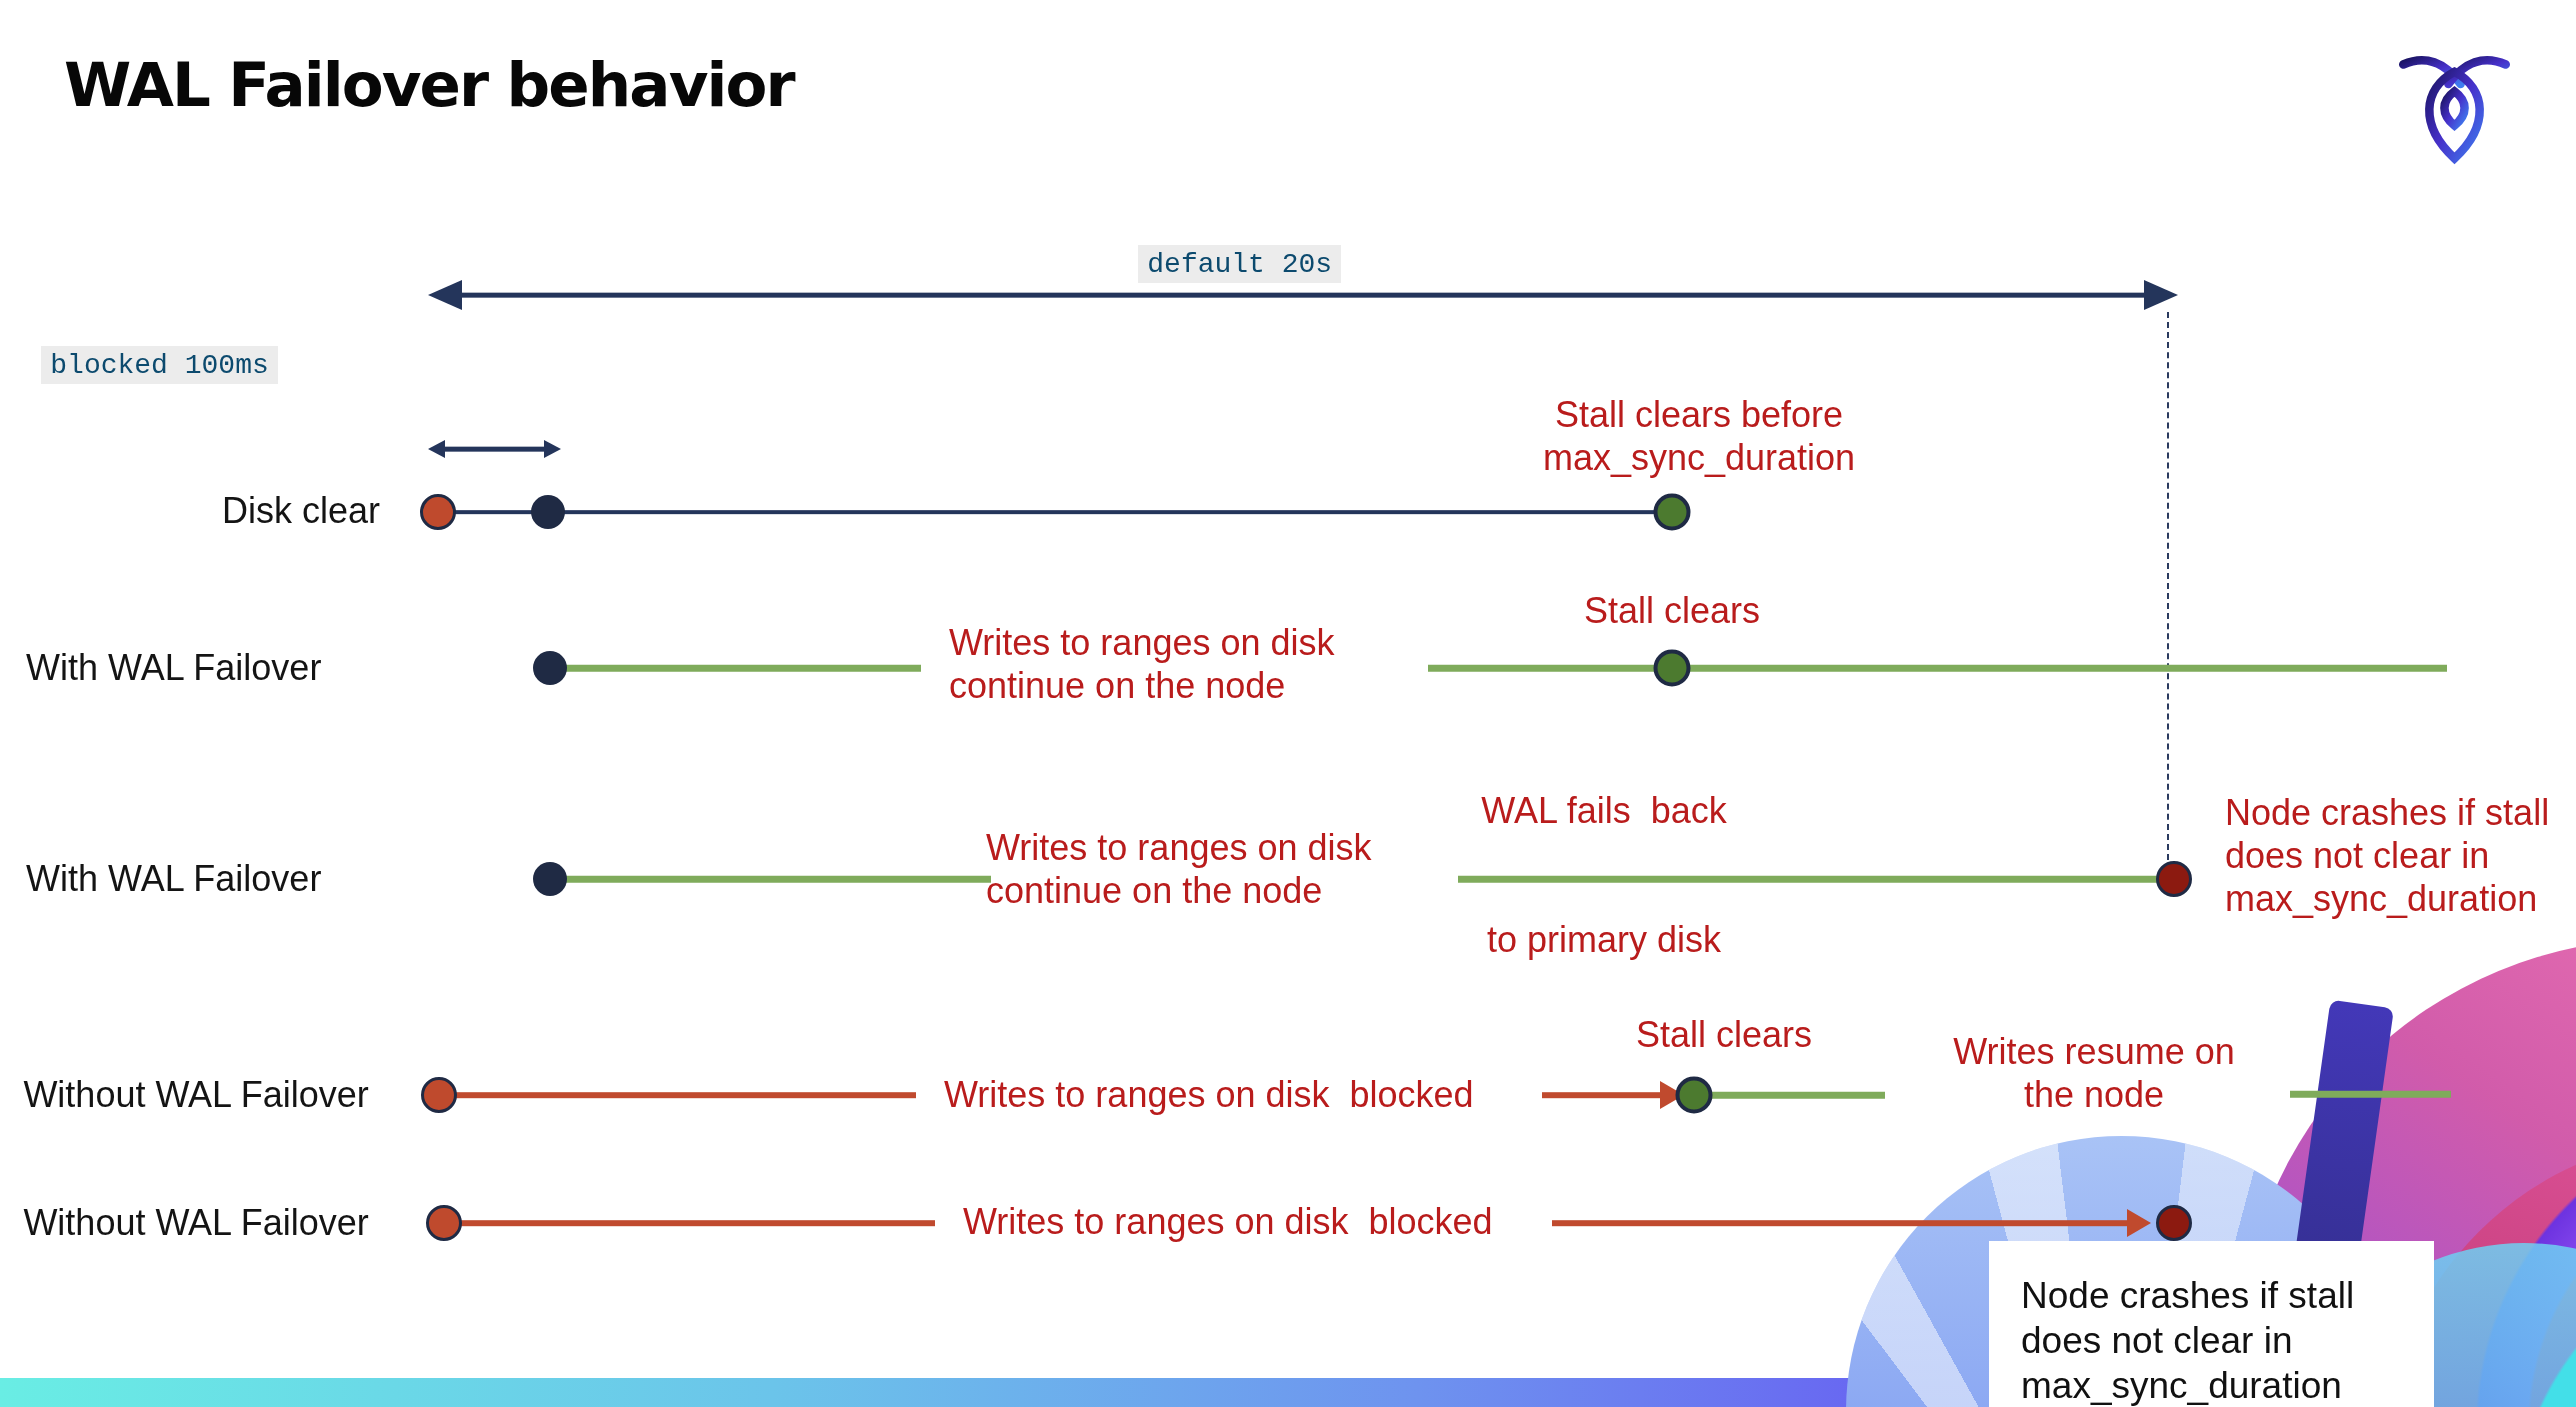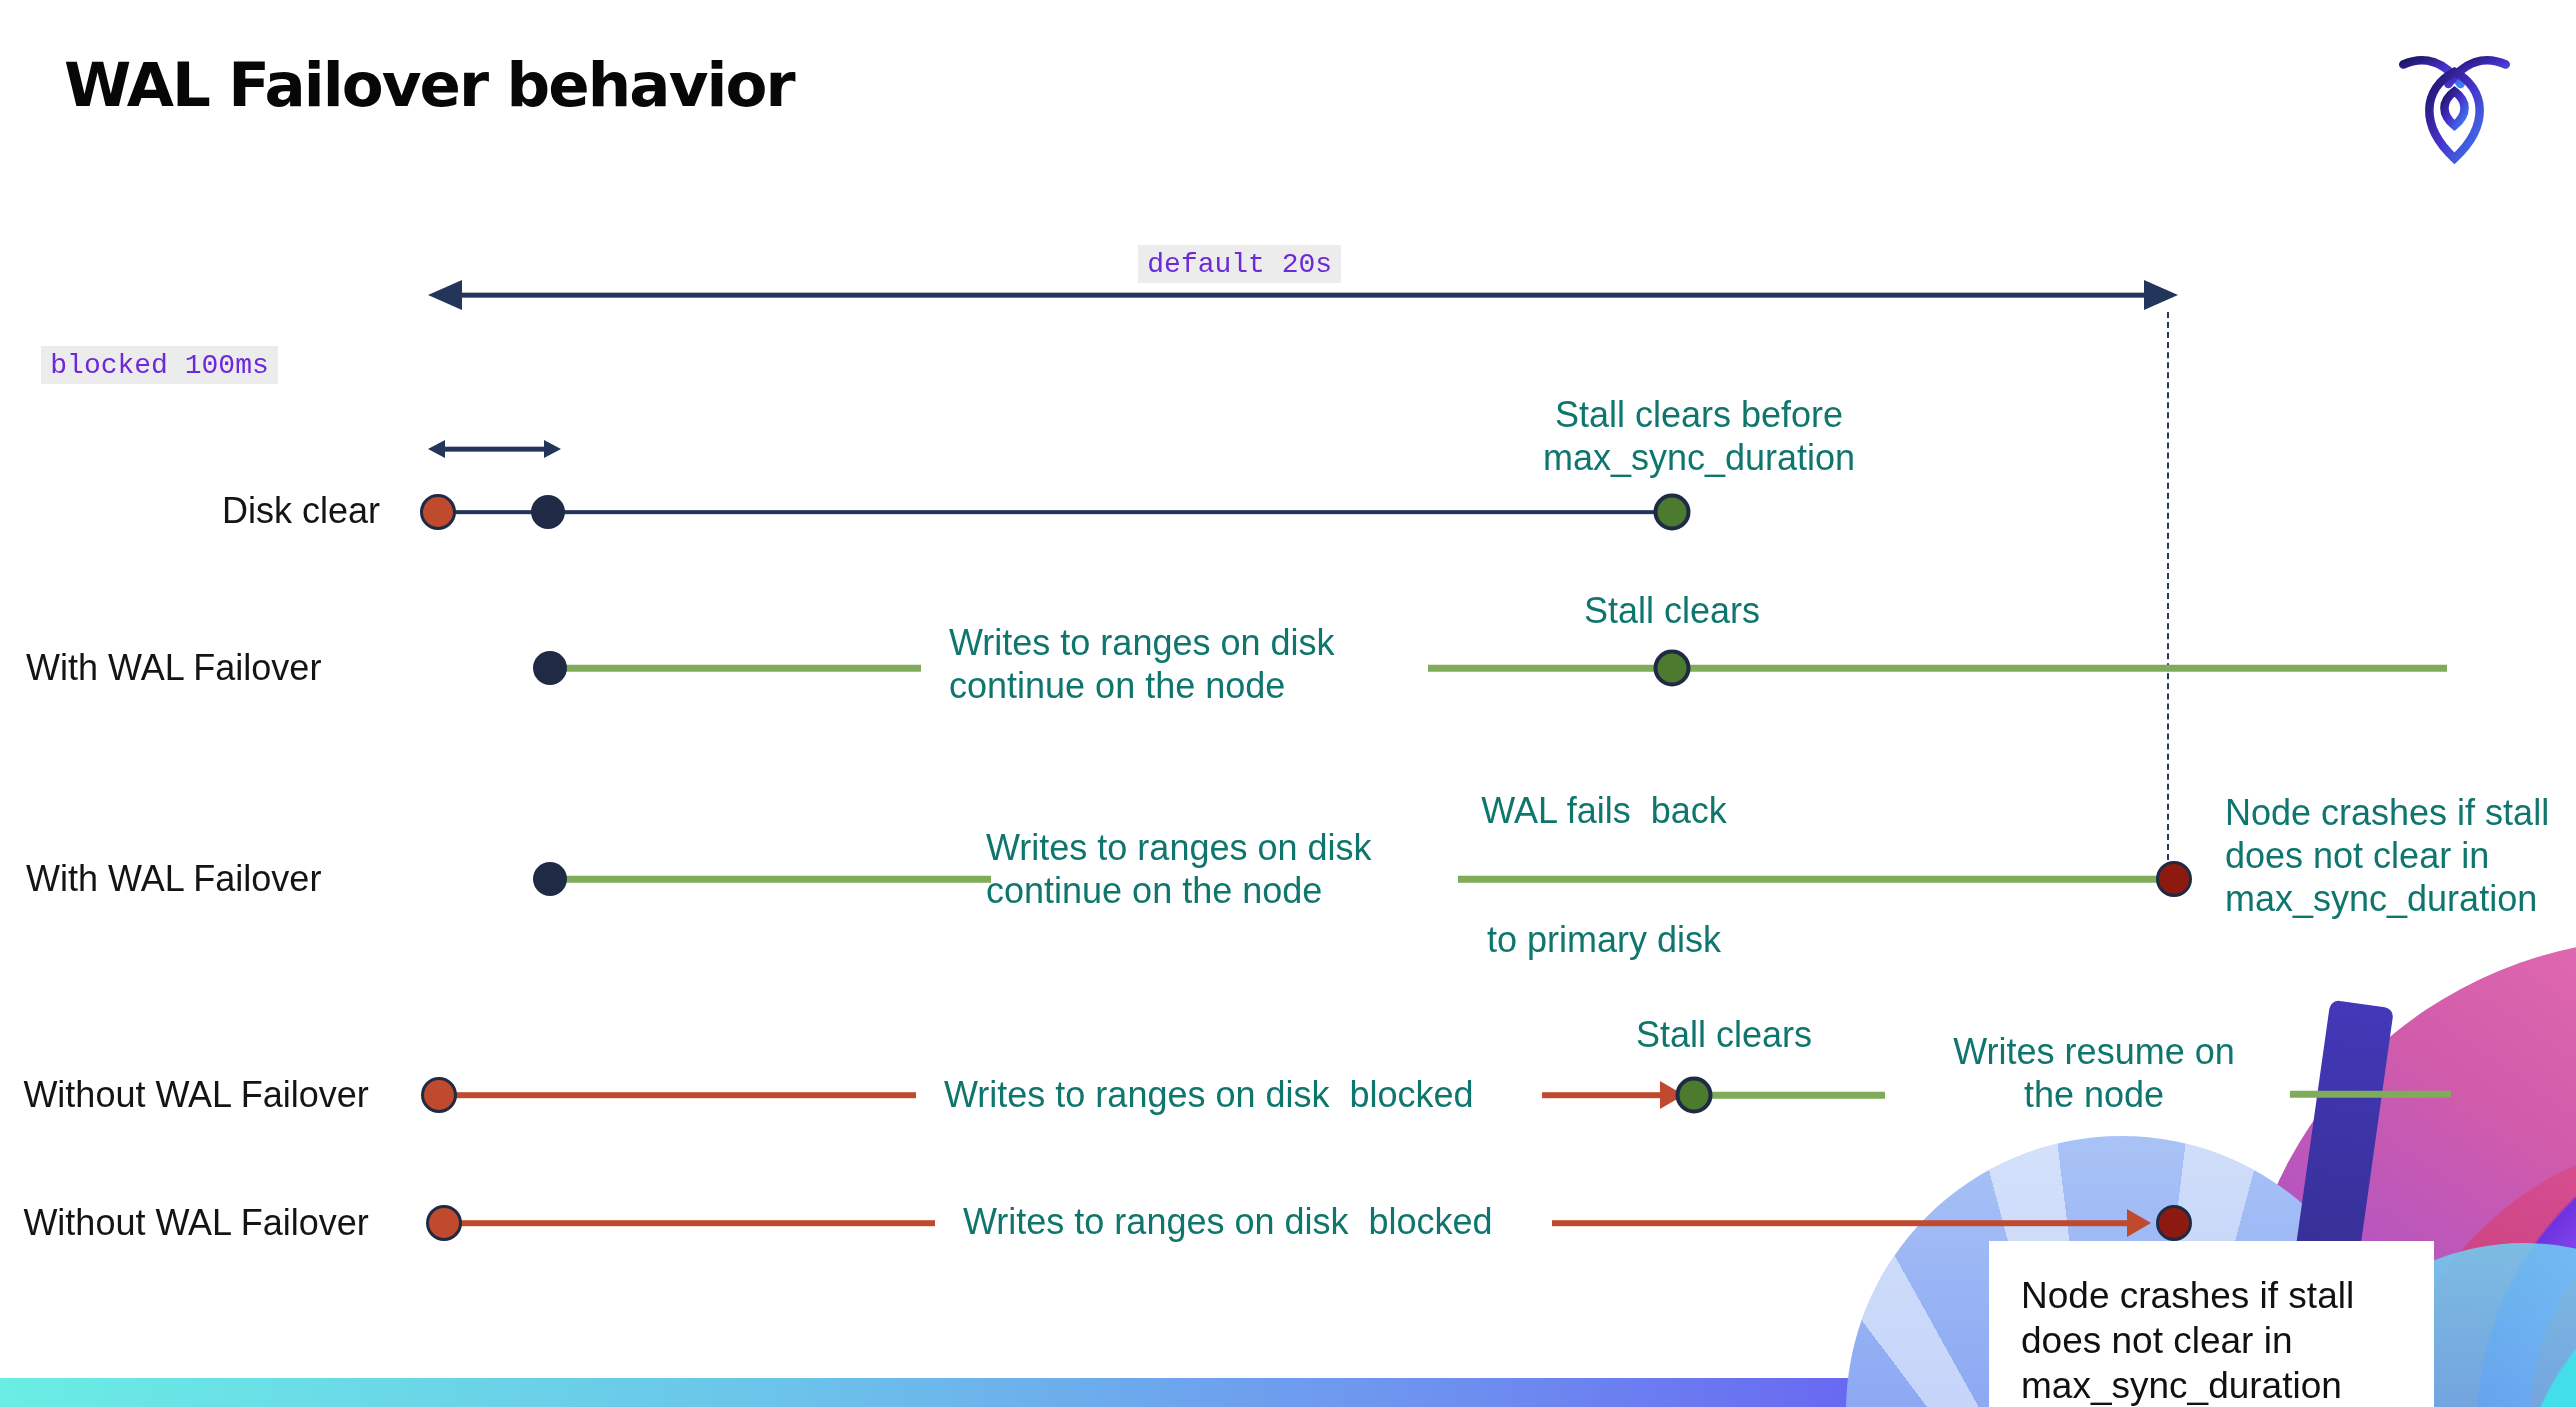--- a/index.html
+++ b/index.html
@@ -60,24 +60,24 @@
   .dot-green{width:37px;height:37px;background:#4C7A2F;border:4.7px solid #1F2A44;}
   .dot-darkred{width:36px;height:36px;background:#8C1A10;border:3.7px solid #1F2A44;}
   .ah{position:absolute;width:0;height:0;transform:translateY(-50%);}
   .ah-r-navy{border-left:34px solid #24355B;border-top:15px solid transparent;border-bottom:15px solid transparent;}
   .ah-l-navy{border-right:34px solid #24355B;border-top:15px solid transparent;border-bottom:15px solid transparent;}
   .ah-r-navy-s{border-left:17px solid #24355B;border-top:9.3px solid transparent;border-bottom:9.3px solid transparent;}
   .ah-l-navy-s{border-right:17px solid #24355B;border-top:9.3px solid transparent;border-bottom:9.3px solid transparent;}
   .ah-r-red{border-left:24px solid #C04A2E;border-top:14px solid transparent;border-bottom:14px solid transparent;}
   .vdash{position:absolute;width:0;border-left:2.8px dashed #2A3A5E;}
   .row-label{position:absolute;font-size:36px;color:#141414;transform:translateY(-50%);white-space:nowrap;}
-  .note{position:absolute;font-size:36px;line-height:43px;color:#0f766e;white-space:nowrap;}
+  .note{position:absolute;font-size:36px;line-height:43px;color:#b91c1c;white-space:nowrap;}
   .note-c{text-align:center;transform:translateX(-50%);}
   .pre{white-space:pre-wrap;}
-  .mono-block{position:absolute;font-family:"Liberation Mono","DejaVu Sans Mono",monospace;font-size:28px;color:#6d28d9;}
+  .mono-block{position:absolute;font-family:"Liberation Mono","DejaVu Sans Mono",monospace;font-size:28px;color:#0c4a6e;}
   .chip{display:inline-block;background:#ECECEC;padding:3.7px 9.3px;white-space:pre;}
 </style>
 </head>
 <body>
 
 <div id="page">
 
   <div class="bar"></div>
 
   <div class="decor">

